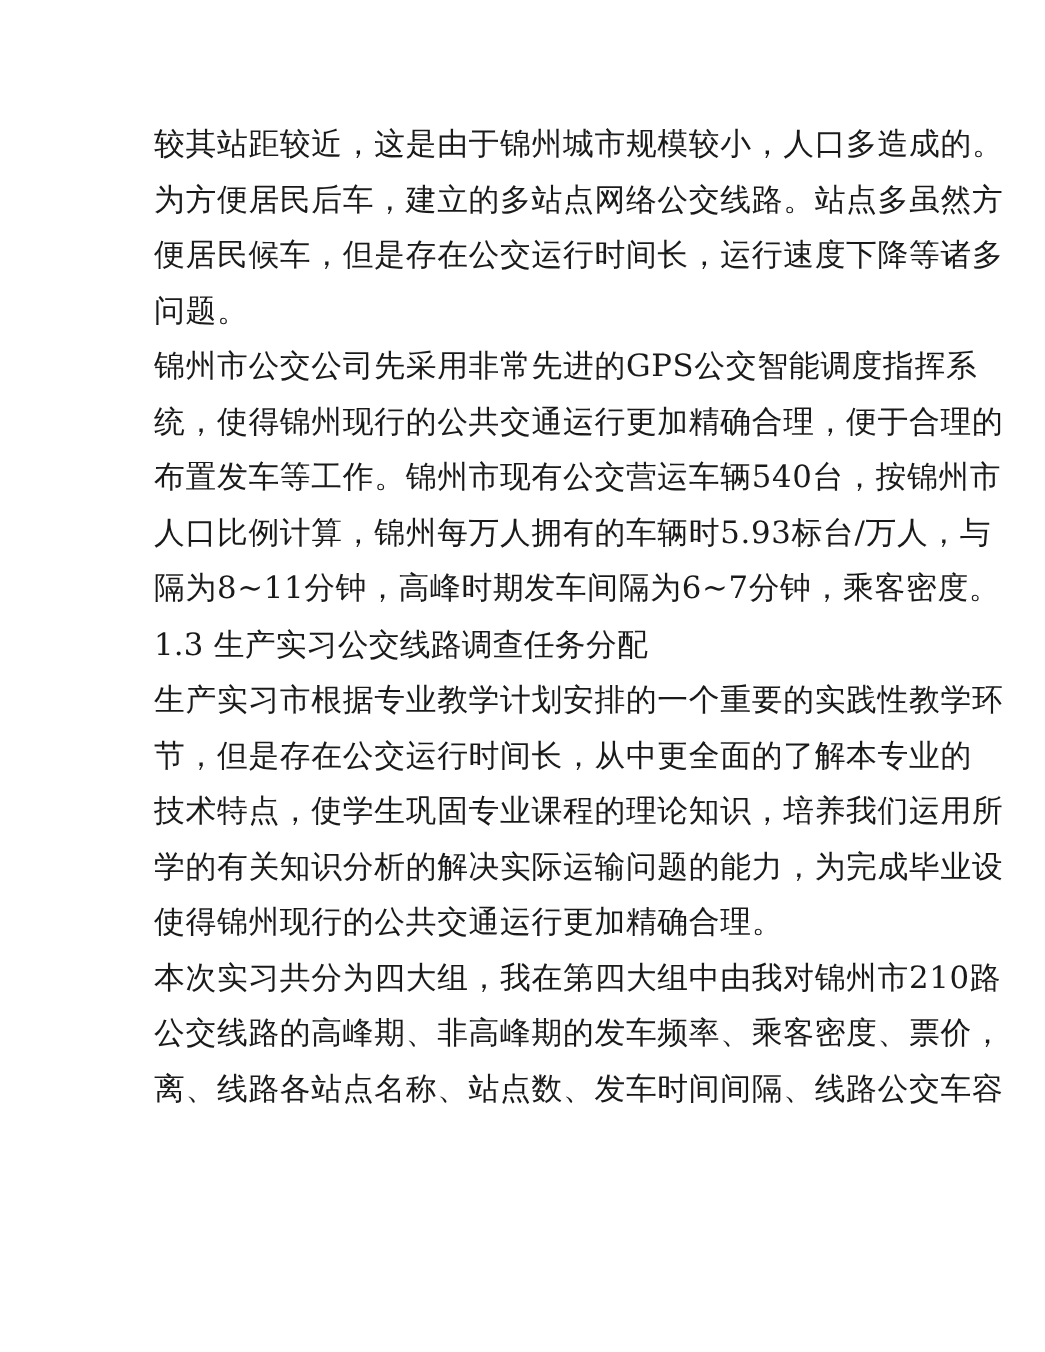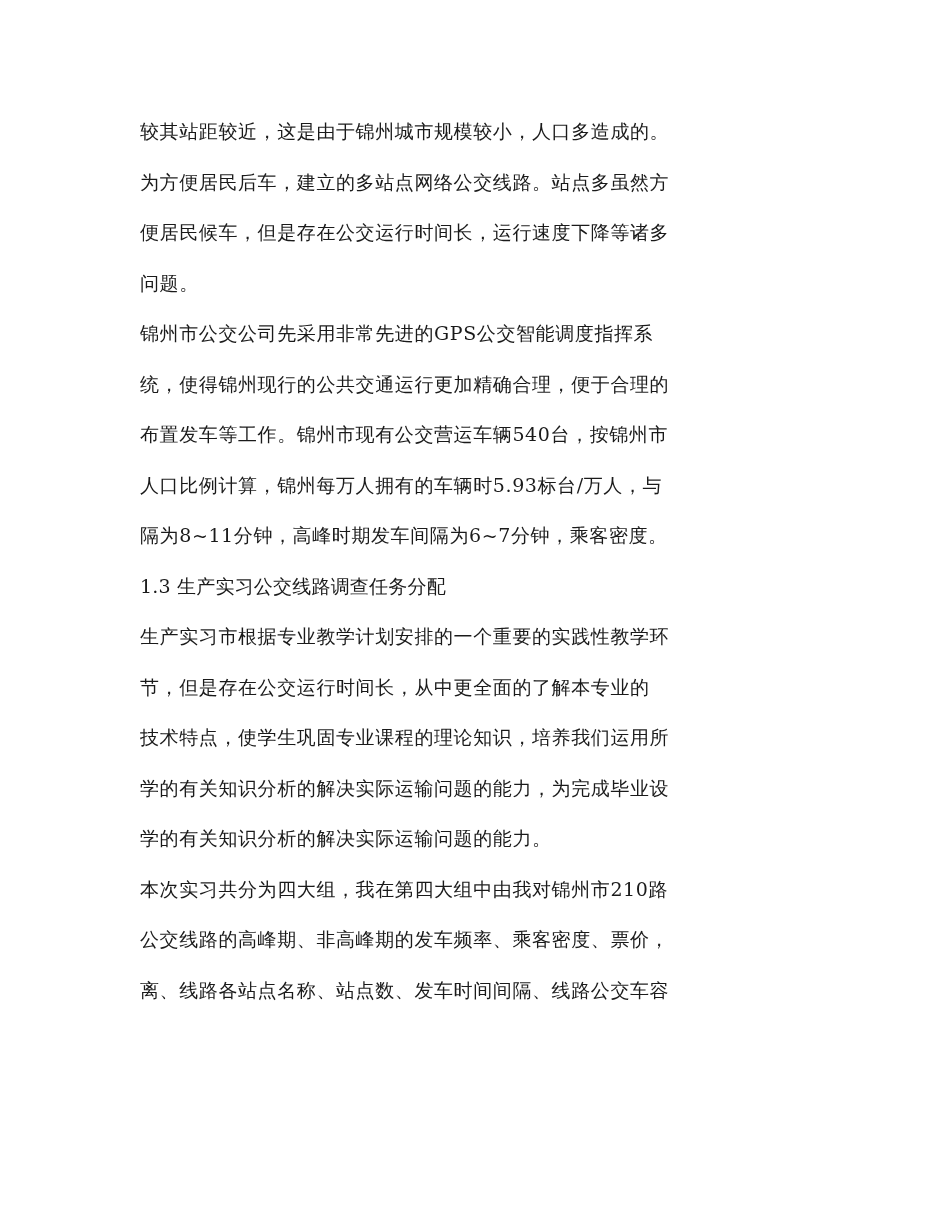--- a/index.html
+++ b/index.html
@@ -18,21 +18,21 @@
     .page {
       position: absolute;
       left: 140px;
       top: 106px;
       width: 680px;
     }
     .line {
       display: block;
       height: 50.5px;
       line-height: 50.5px;
-      font-size: 19px;
+      font-size: 28px;
       white-space: nowrap;
       letter-spacing: 0.6px;
     }
     .line.heading {
       letter-spacing: 0.2px;
     }
   </style>
 </head>
 <body>
 
@@ -44,17 +44,17 @@
   <div class="line">锦州市公交公司先采用非常先进的GPS公交智能调度指挥系</div>
   <div class="line">统，使得锦州现行的公共交通运行更加精确合理，便于合理的</div>
   <div class="line">布置发车等工作。锦州市现有公交营运车辆540台，按锦州市</div>
   <div class="line">人口比例计算，锦州每万人拥有的车辆时5.93标台/万人，与</div>
   <div class="line">隔为8~11分钟，高峰时期发车间隔为6~7分钟，乘客密度。</div>
   <div class="line heading">1.3 生产实习公交线路调查任务分配</div>
   <div class="line">生产实习市根据专业教学计划安排的一个重要的实践性教学环</div>
   <div class="line">节，但是存在公交运行时间长，从中更全面的了解本专业的</div>
   <div class="line">技术特点，使学生巩固专业课程的理论知识，培养我们运用所</div>
   <div class="line">学的有关知识分析的解决实际运输问题的能力，为完成毕业设</div>
-  <div class="line">学的有关知识分析的解决实际运输问题的能力。</div>
+  <div class="line">使得锦州现行的公共交通运行更加精确合理。</div>
   <div class="line">本次实习共分为四大组，我在第四大组中由我对锦州市210路</div>
   <div class="line">公交线路的高峰期、非高峰期的发车频率、乘客密度、票价，</div>
   <div class="line">离、线路各站点名称、站点数、发车时间间隔、线路公交车容</div>
 </div>
 
 </body></html>

